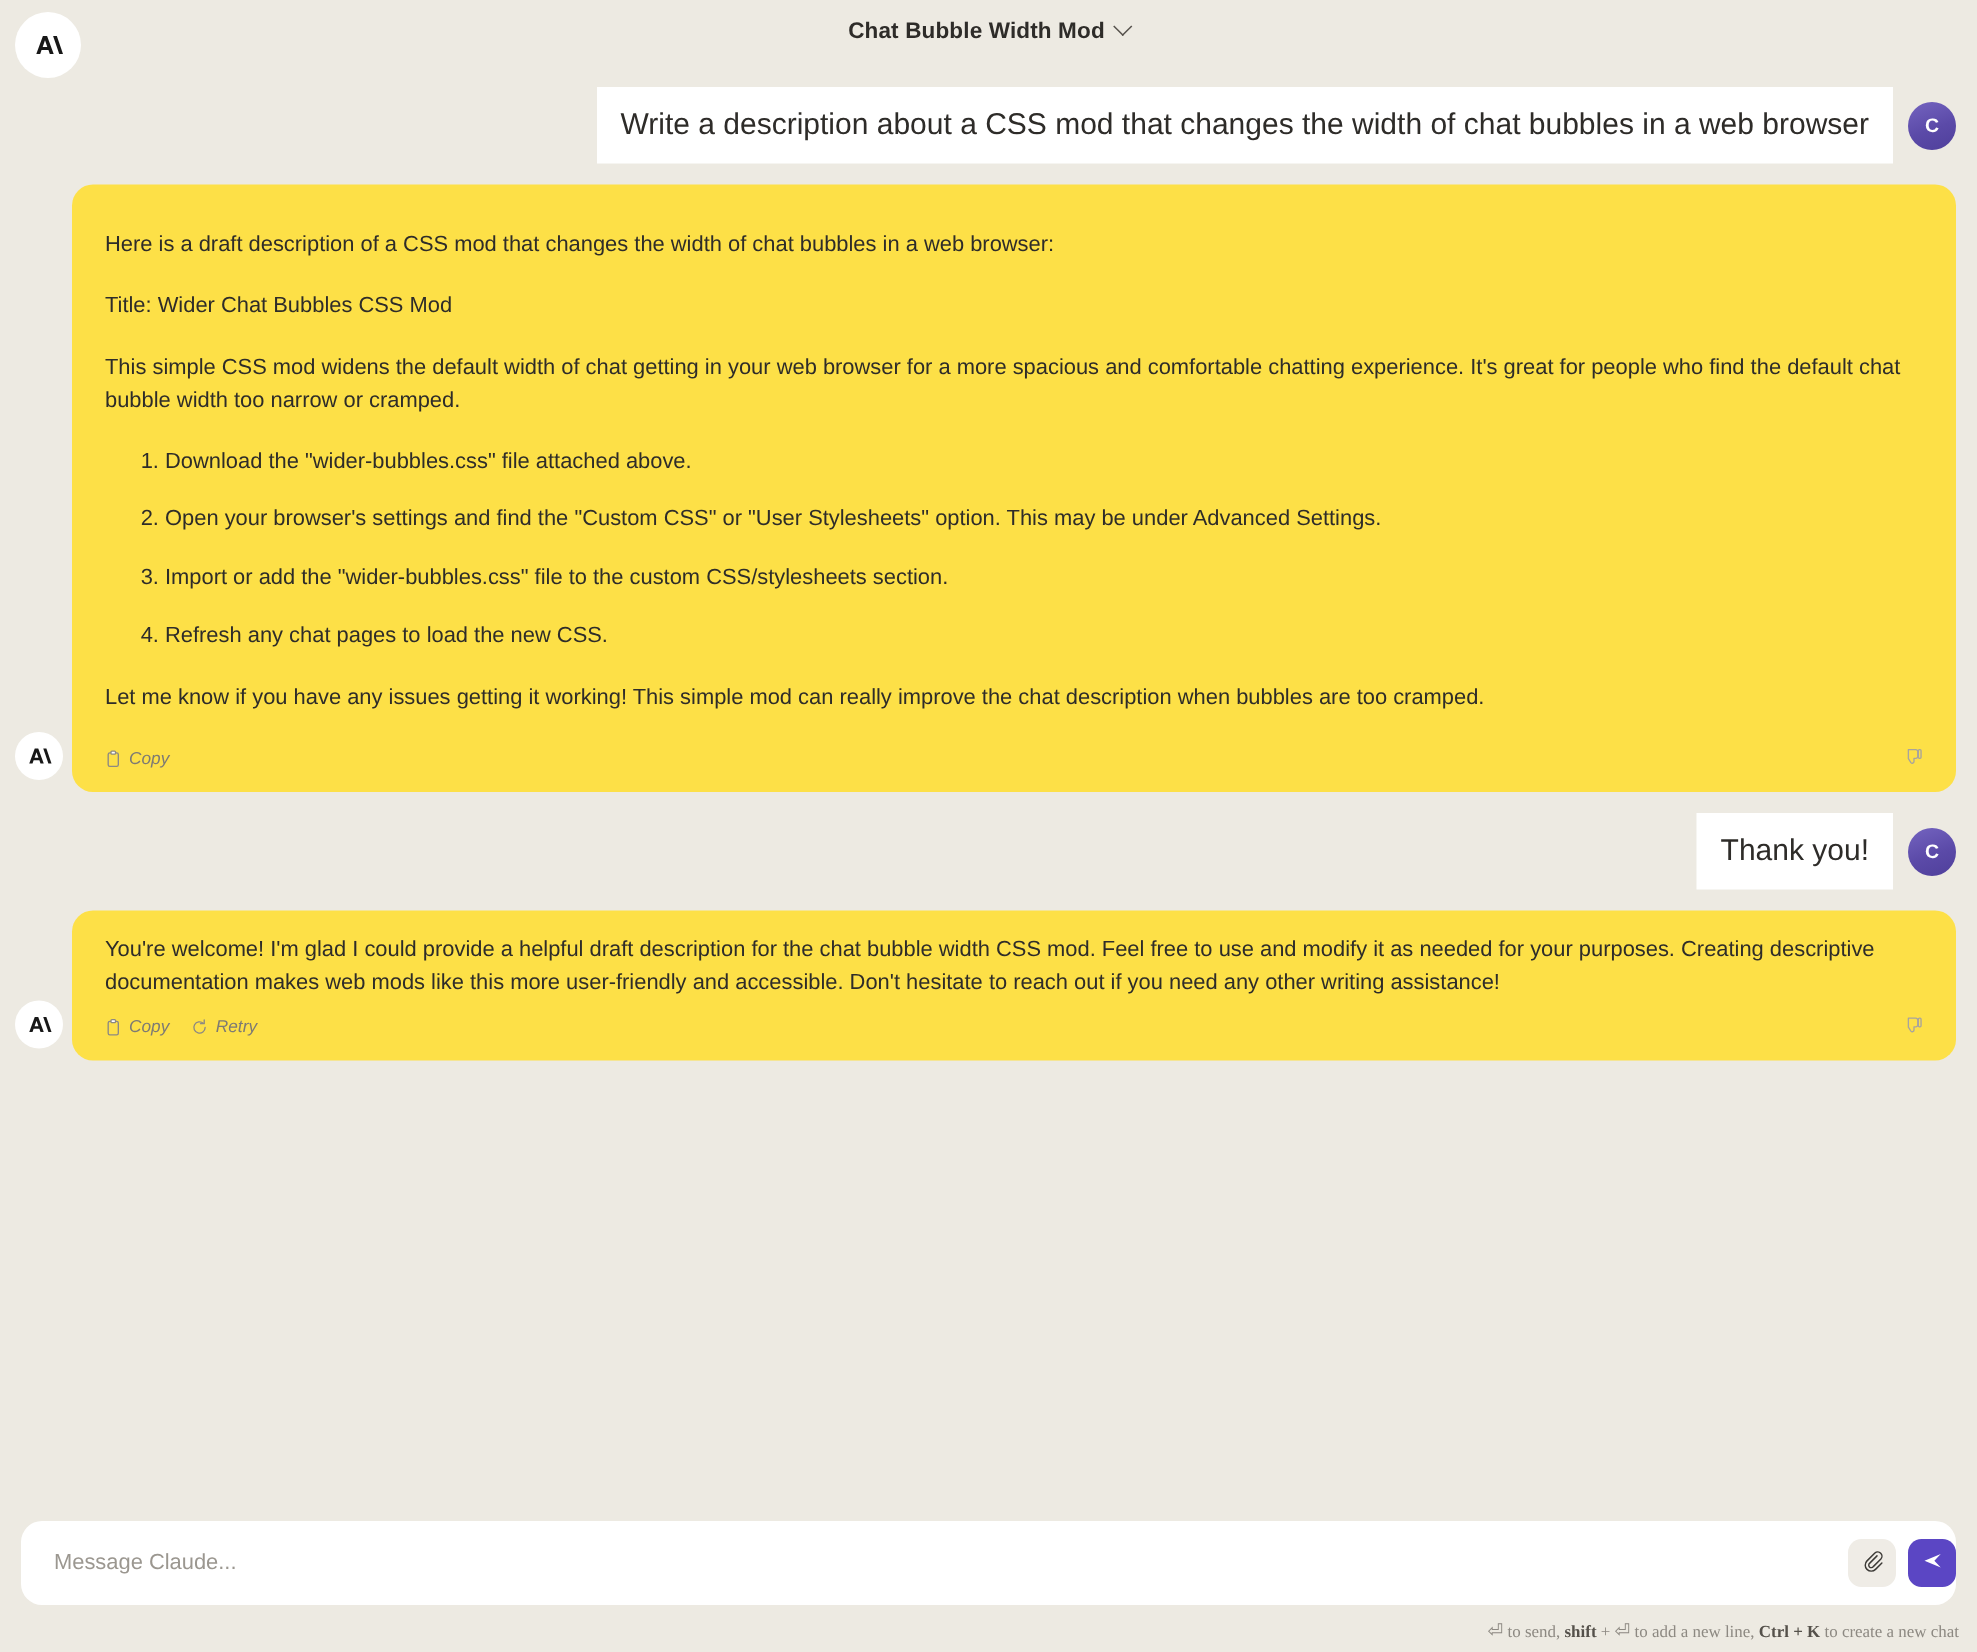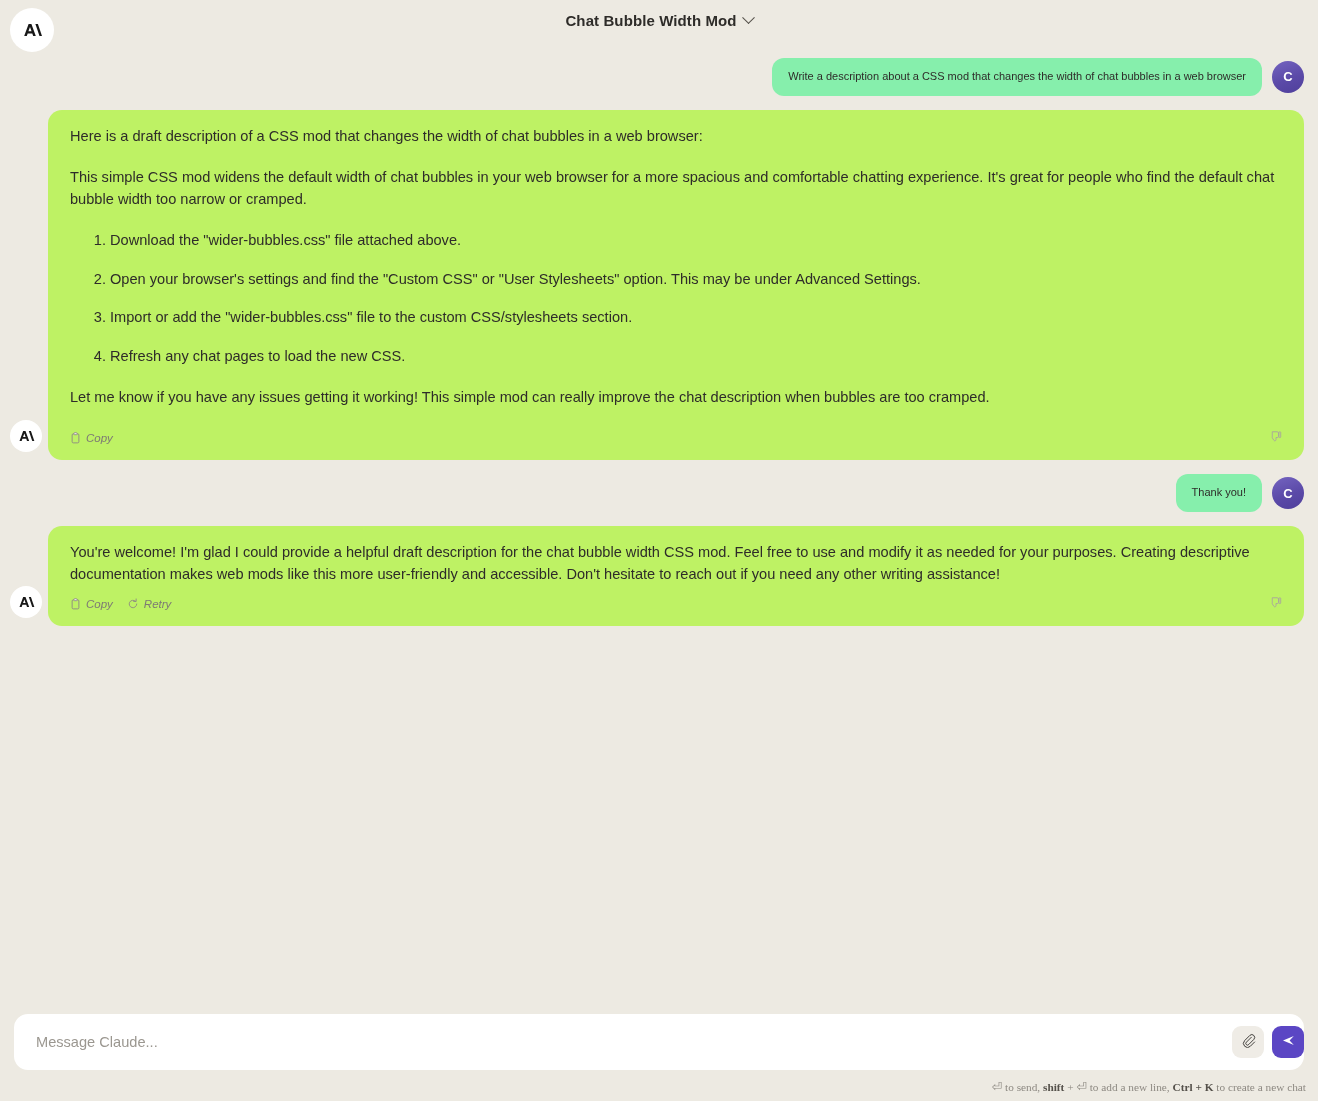--- a/index.html
+++ b/index.html
@@ -77,47 +77,47 @@
 
   
   .user-row {
     display: flex;
     justify-content: flex-end;
     align-items: center;
     padding-right: 14px;
     gap: 10px;
   }
   .user-bubble {
-    background: #86efac;
-    border-radius: 12px;
+    background: #ffffff;
+    border-radius: 0;
     padding: 11px 16px;
-    font-size: 11px;
+    font-size: 20px;
     line-height: 1.45;
     color: #2e2c29;
     max-width: 1120px;
   }
   .user-avatar {
     width: 32px; height: 32px;
     border-radius: 50%;
     background: linear-gradient(160deg, #7464c0 0%, #5b4aa8 55%, #4f3f9b 100%);
     color: #ffffff;
     font-size: 13px;
     font-weight: bold;
     display: flex;
     align-items: center;
     justify-content: center;
     flex: 0 0 auto;
   }
 
   
   .assistant-row { position: relative; padding: 0 14px 0 48px; }
   .assistant-card {
-    background: #bef264;
+    background: #fde047;
     border-radius: 14px;
-    padding: 16px 22px 6px 22px;
+    padding: 30px 22px 6px 22px;
     position: relative;
   }
   .assistant-card p {
     font-size: 14.6px;
     line-height: 1.5;
     color: #2e2c29;
     margin-bottom: 19px;
   }
   .assistant-card ol {
     margin: 0 0 19px 0;
@@ -246,21 +246,22 @@
 <div class="conversation">
 
   <div class="row user-row" style="margin-bottom:14px;">
     <div class="user-bubble">Write a description about a CSS mod that changes the width of chat bubbles in a web browser</div>
     <div class="user-avatar">C</div>
   </div>
 
   <div class="row assistant-row" style="margin-bottom:14px;">
     <div class="assistant-card">
       <p>Here is a draft description of a CSS mod that changes the width of chat bubbles in a web browser:</p>
-      <p>This simple CSS mod widens the default width of chat bubbles in your web browser for a more spacious and comfortable chatting experience. It's great for people who find the default chat bubble width too narrow or cramped.</p>
+      <p>Title: Wider Chat Bubbles CSS Mod</p>
+      <p>This simple CSS mod widens the default width of chat getting in your web browser for a more spacious and comfortable chatting experience. It's great for people who find the default chat bubble width too narrow or cramped.</p>
       <ol>
         <li>Download the "wider-bubbles.css" file attached above.</li>
         <li>Open your browser's settings and find the "Custom CSS" or "User Stylesheets" option. This may be under Advanced Settings.</li>
         <li>Import or add the "wider-bubbles.css" file to the custom CSS/stylesheets section.</li>
         <li>Refresh any chat pages to load the new CSS.</li>
       </ol>
       <p>Let me know if you have any issues getting it working! This simple mod can really improve the chat description when bubbles are too cramped.</p>
 
       <div class="action-bar">
         <div class="action-left">

